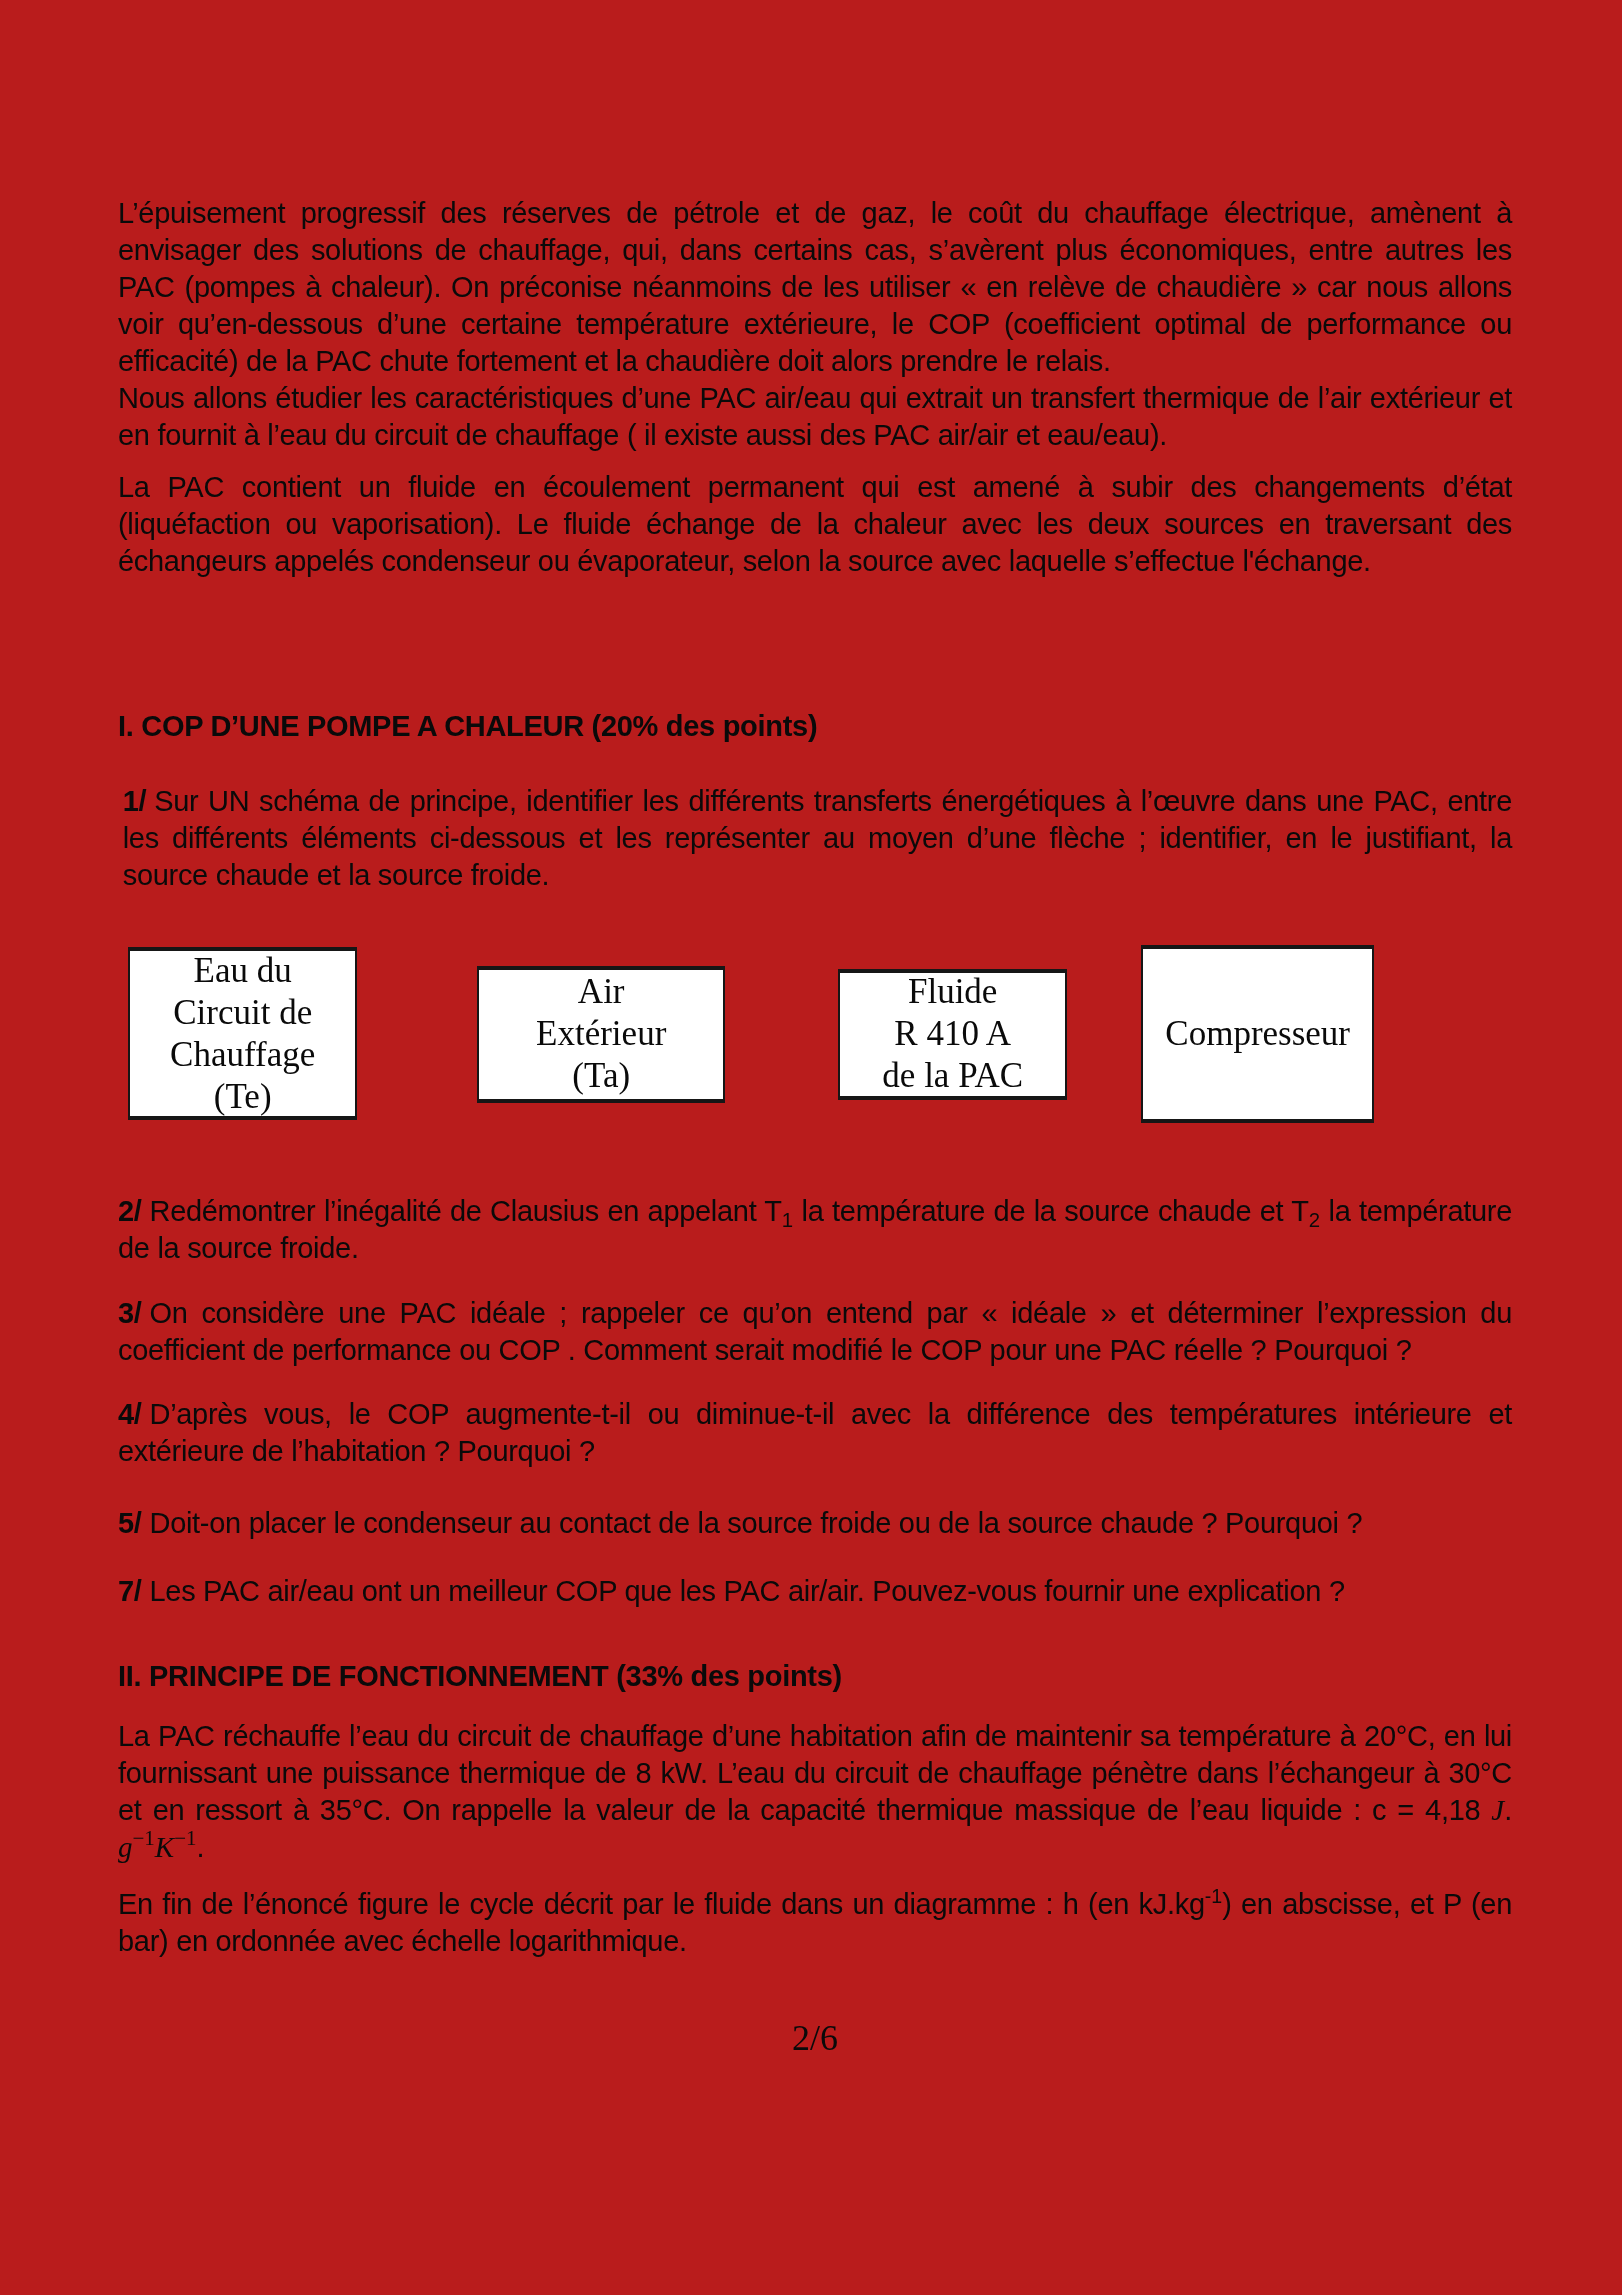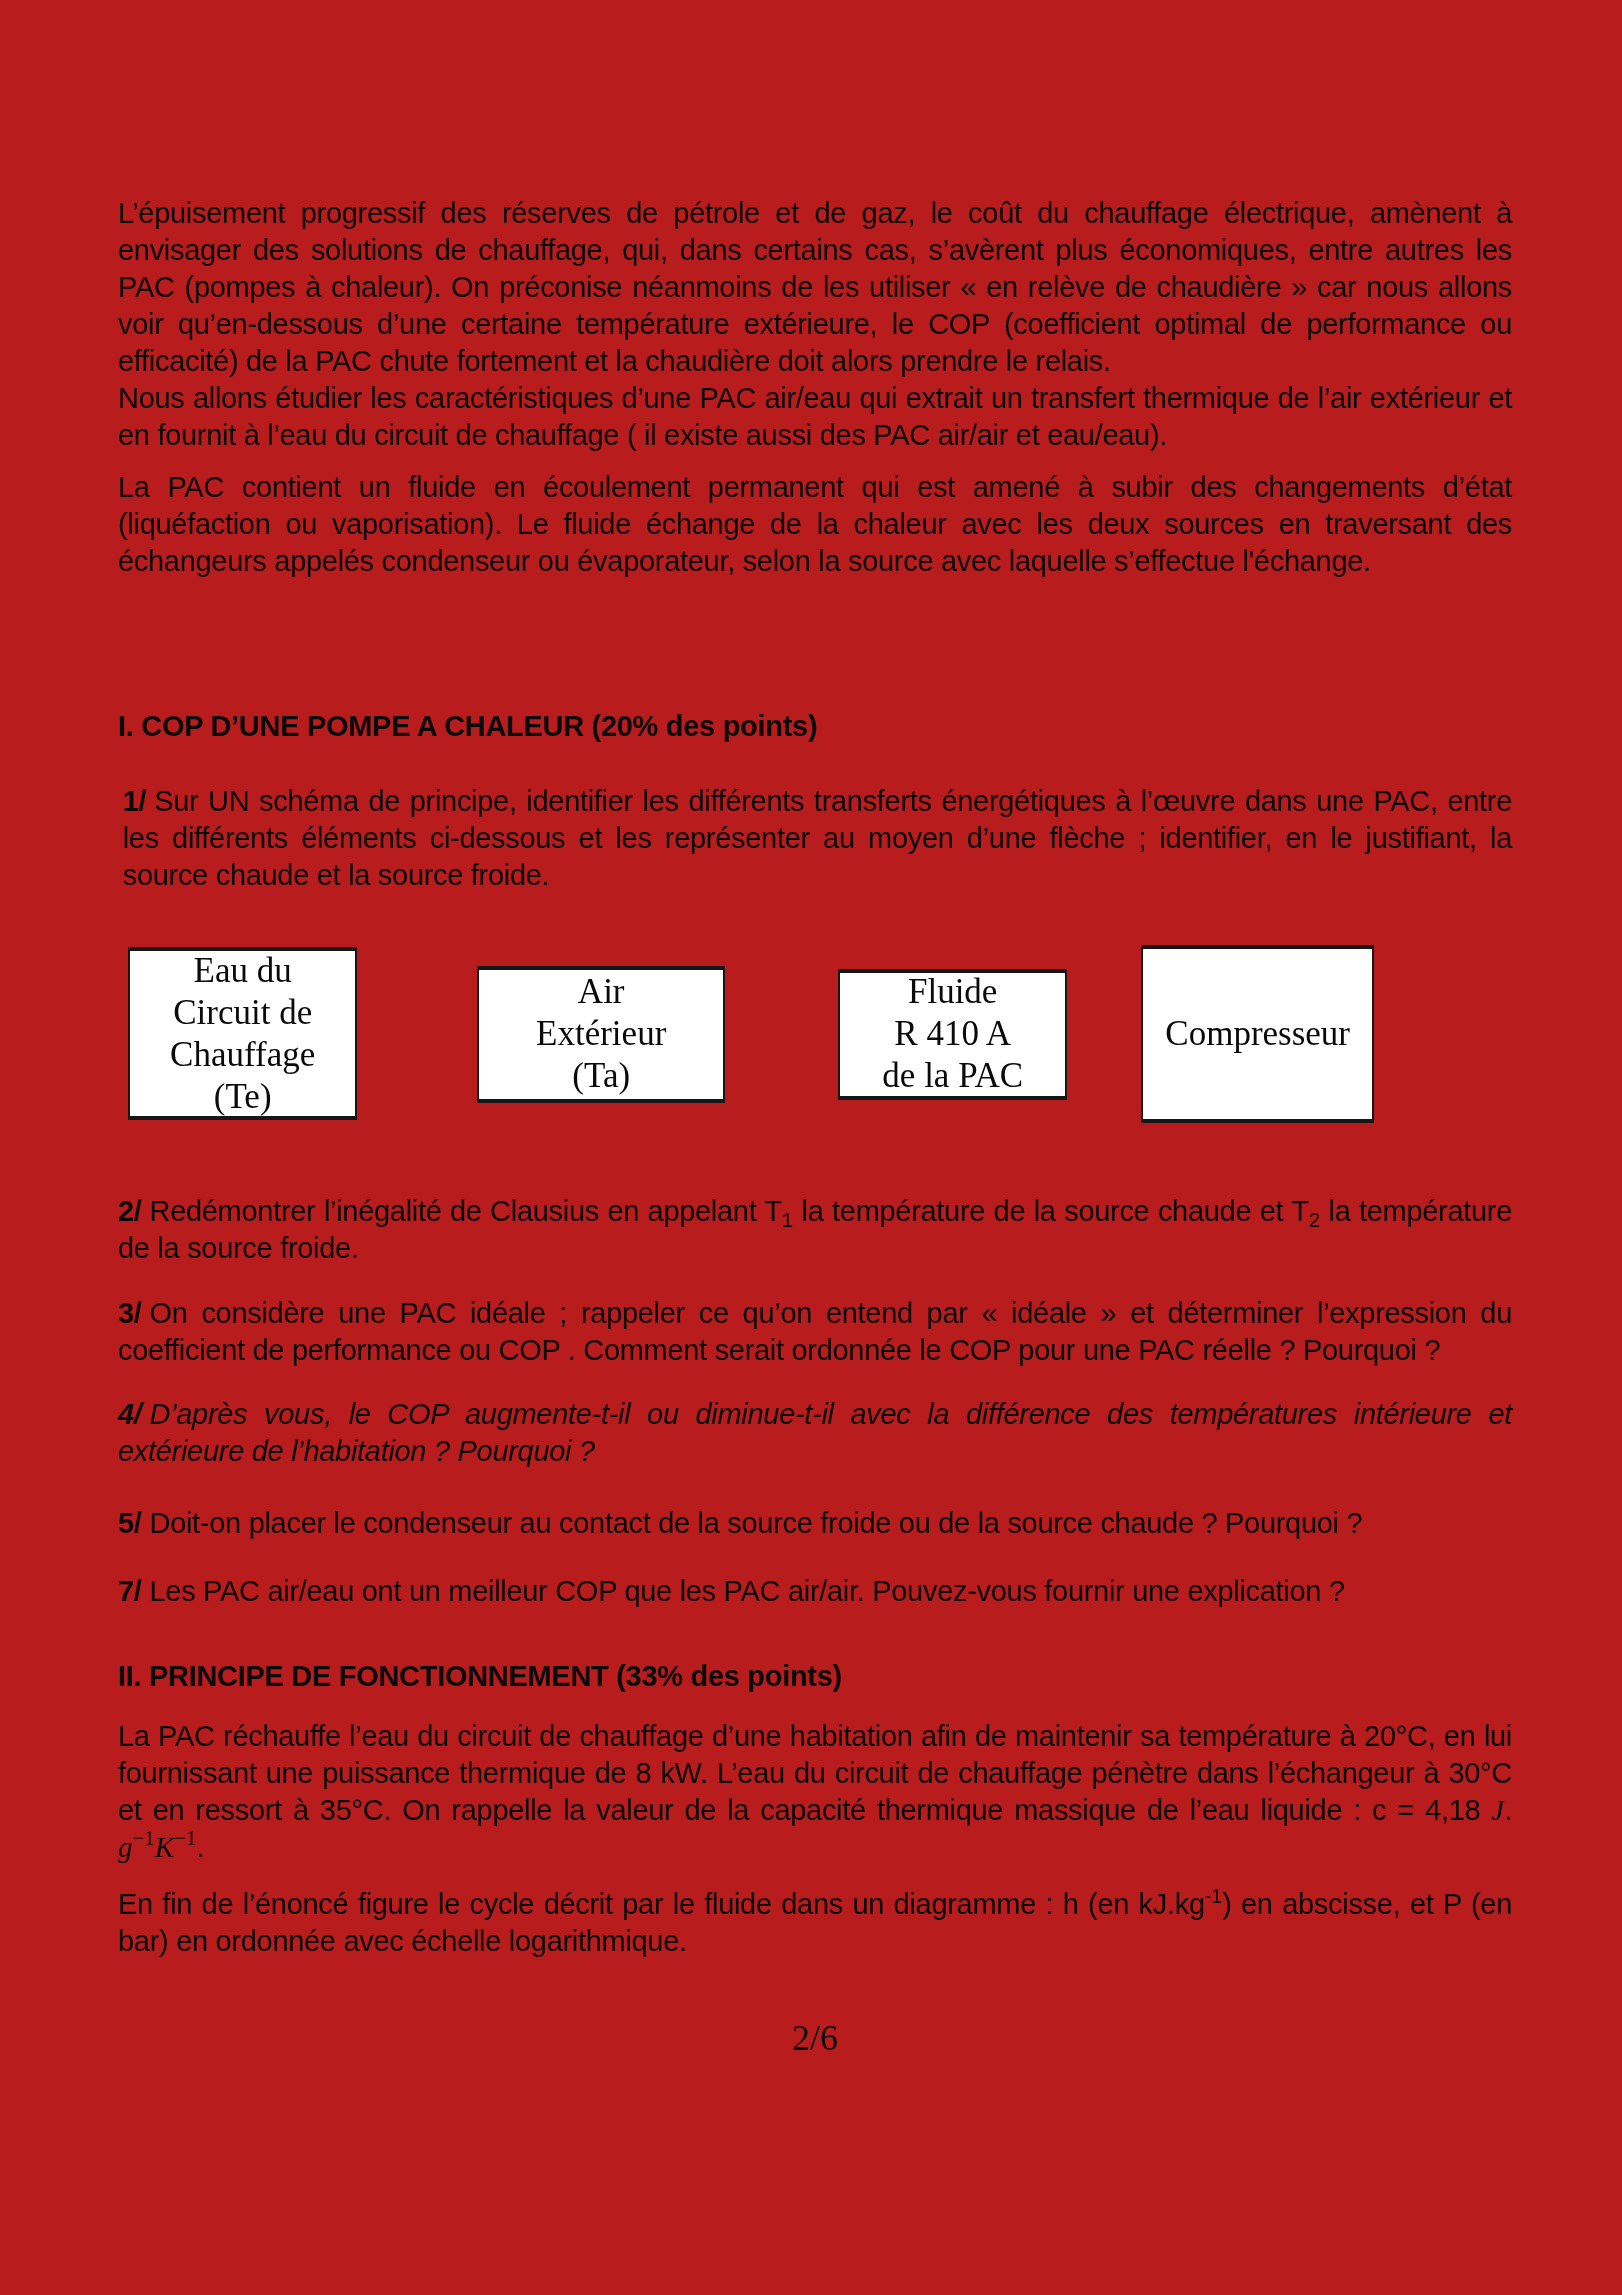--- a/index.html
+++ b/index.html
@@ -22,21 +22,21 @@
   }
   p { margin: 0; text-align: justify; }
   .heading { font-weight: bold; text-align: left; }
 
   #intro-para3   { margin-top: 15px; }
   #sec1-title    { margin-top: 128px; }
   #q1            { margin-top: 38px; padding-left: 4.7px; }
   .box-row       { margin-top: 53px; height: 174px; display: flex; align-items: center; }
   #q2            { margin-top: 72px; }
   #q3            { margin-top: 27.5px; }
-  #q4            { margin-top: 27px; font-style: italic; }
+  #q4            { margin-top: 27px; }
   #q5            { margin-top: 35px; }
   #q6            { margin-top: 28px; }
   #q7            { margin-top: 31px; }
   #sec2-title    { margin-top: 48px; }
   #sec2-para1    { margin-top: 23.6px; }
   #sec2-para2    { margin-top: 19.6px; }
   .page-number   { margin-top: 55px; text-align: center;
                    font-family: "Liberation Serif", serif;
                    font-size: 36px; line-height: 47px; letter-spacing: 0; }
 
@@ -102,21 +102,21 @@
     <div id="box4" class="box">
       <span class="box-label">Compresseur</span>
     </div>
   </div>
 
   <p id="q2">
     <span class="q-num">2/</span><span class="q-text"><span>Redémontrer l’inégalité de Clausius en appelant T</span><span class="seg-sub">1</span><span> la température de la source chaude et T</span><span class="seg-sub">2</span><span> la température de la source froide.</span></span>
   </p>
 
   <p id="q3">
-    <span class="q-num">3/</span><span class="q-text"><span>On considère une PAC idéale ; rappeler ce qu’on entend par « idéale » et déterminer l’expression du coefficient de performance ou COP . Comment serait ordonnée le COP pour une PAC réelle ? Pourquoi ?</span></span>
+    <span class="q-num">3/</span><span class="q-text"><span>On considère une PAC idéale ; rappeler ce qu’on entend par « idéale » et déterminer l’expression du coefficient de performance ou COP . Comment serait modifié le COP pour une PAC réelle ? Pourquoi ?</span></span>
   </p>
 
   <p id="q4">
     <span class="q-num">4/</span><span class="q-text"><span>D’après vous, le COP augmente-t-il ou diminue-t-il avec la différence des températures intérieure et extérieure de l’habitation ? Pourquoi ?</span></span>
   </p>
 
   <p id="q5">
     <span class="q-num">5/</span><span class="q-text"><span>Doit-on placer le condenseur au contact de la source froide ou de la source chaude ? Pourquoi ?</span></span>
   </p>
 

